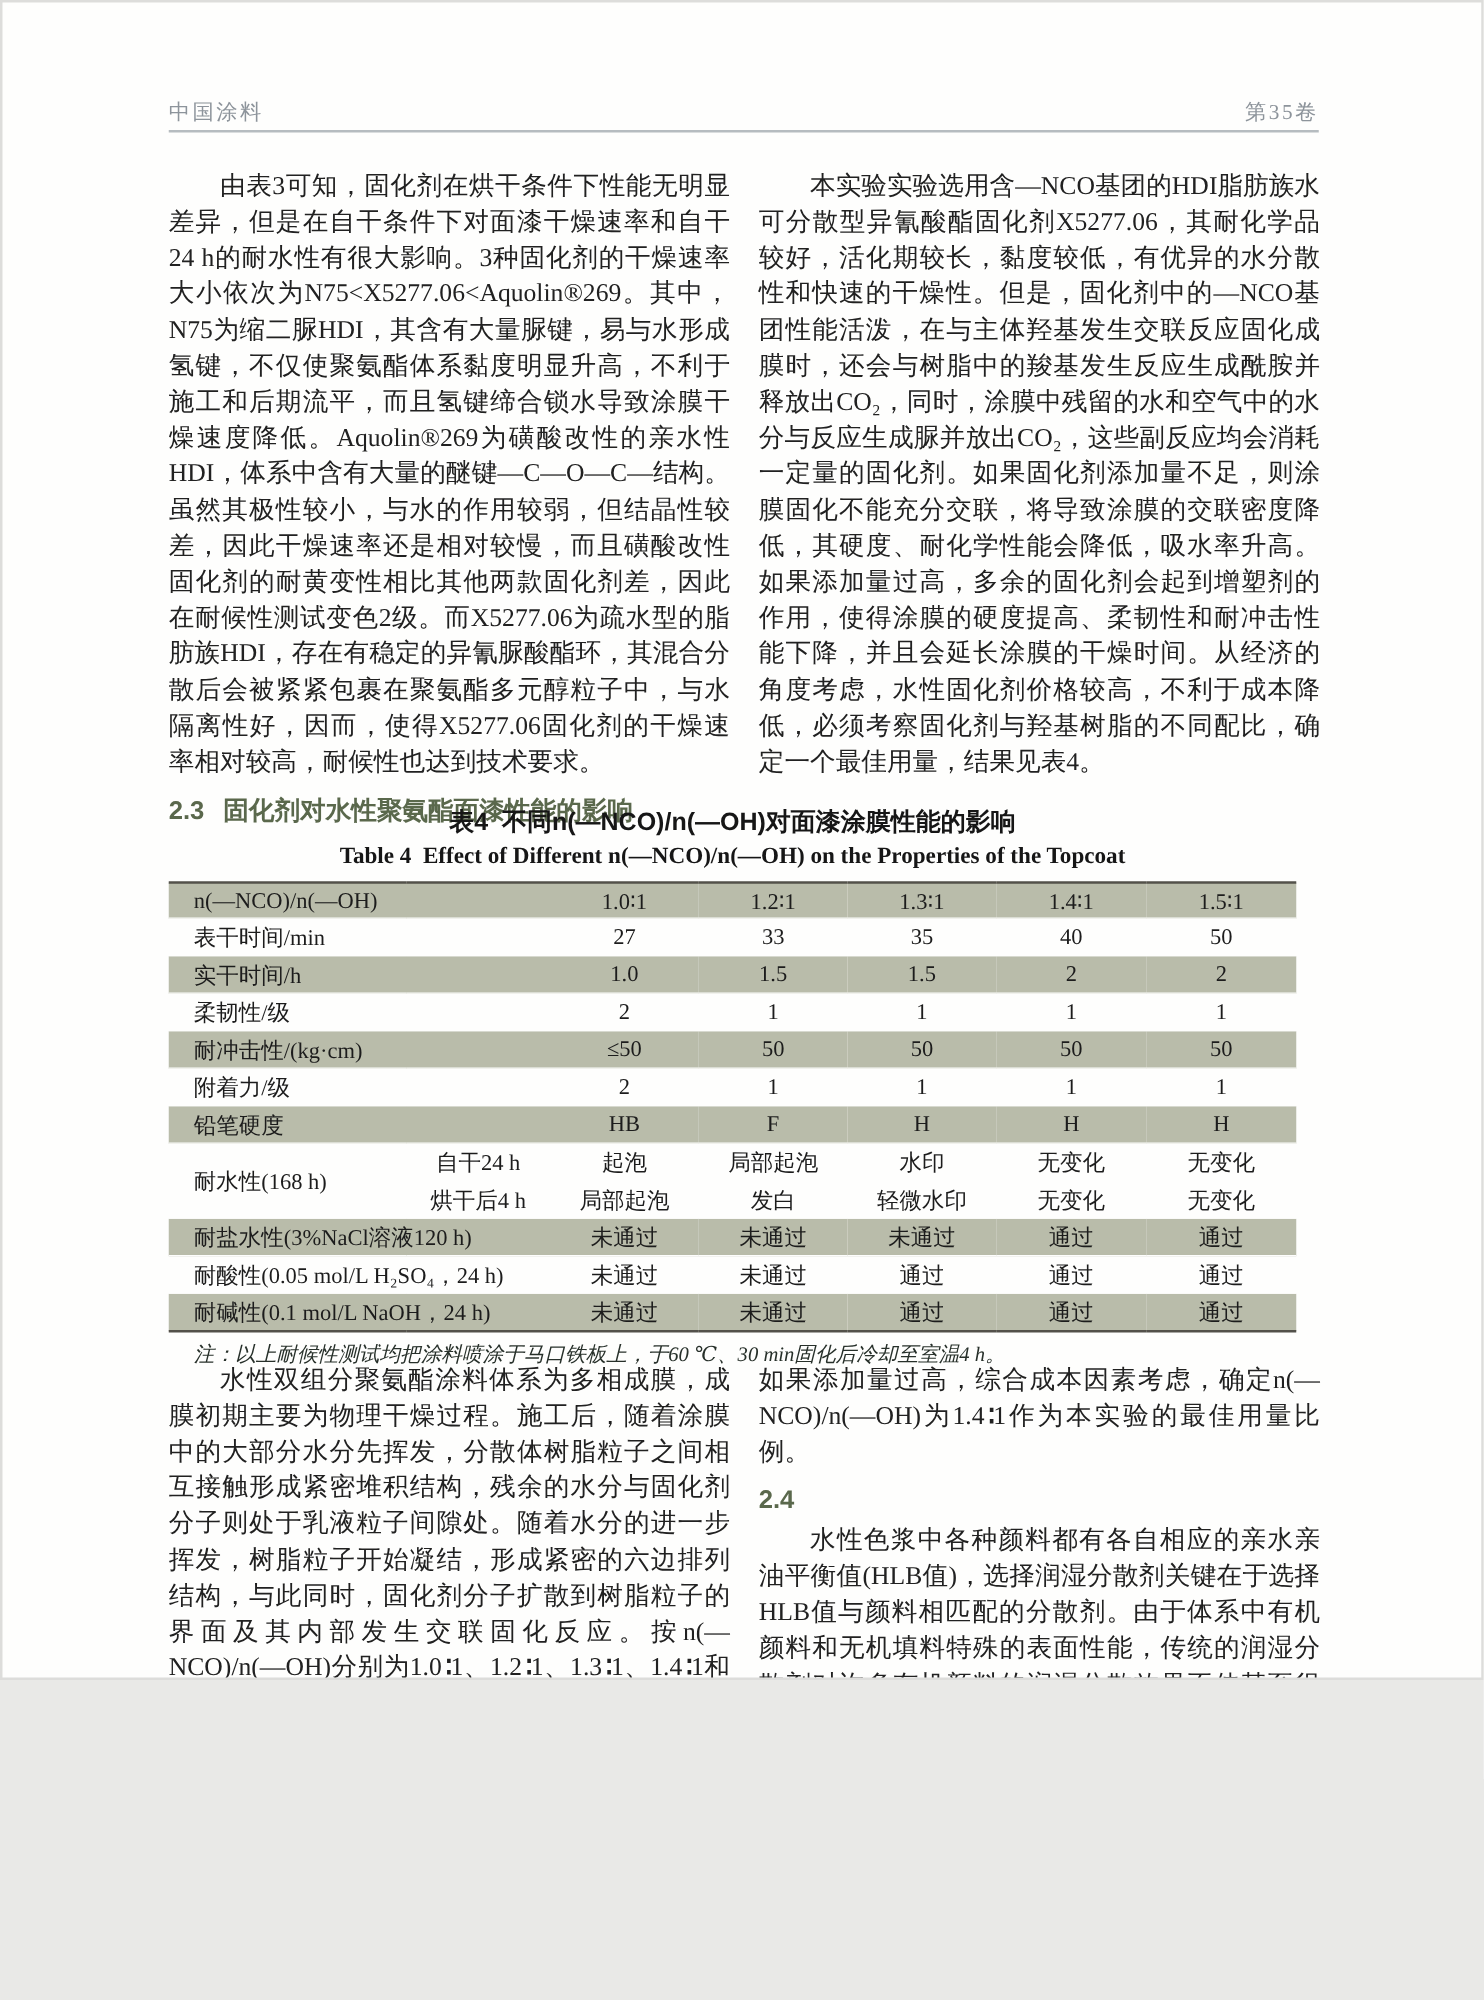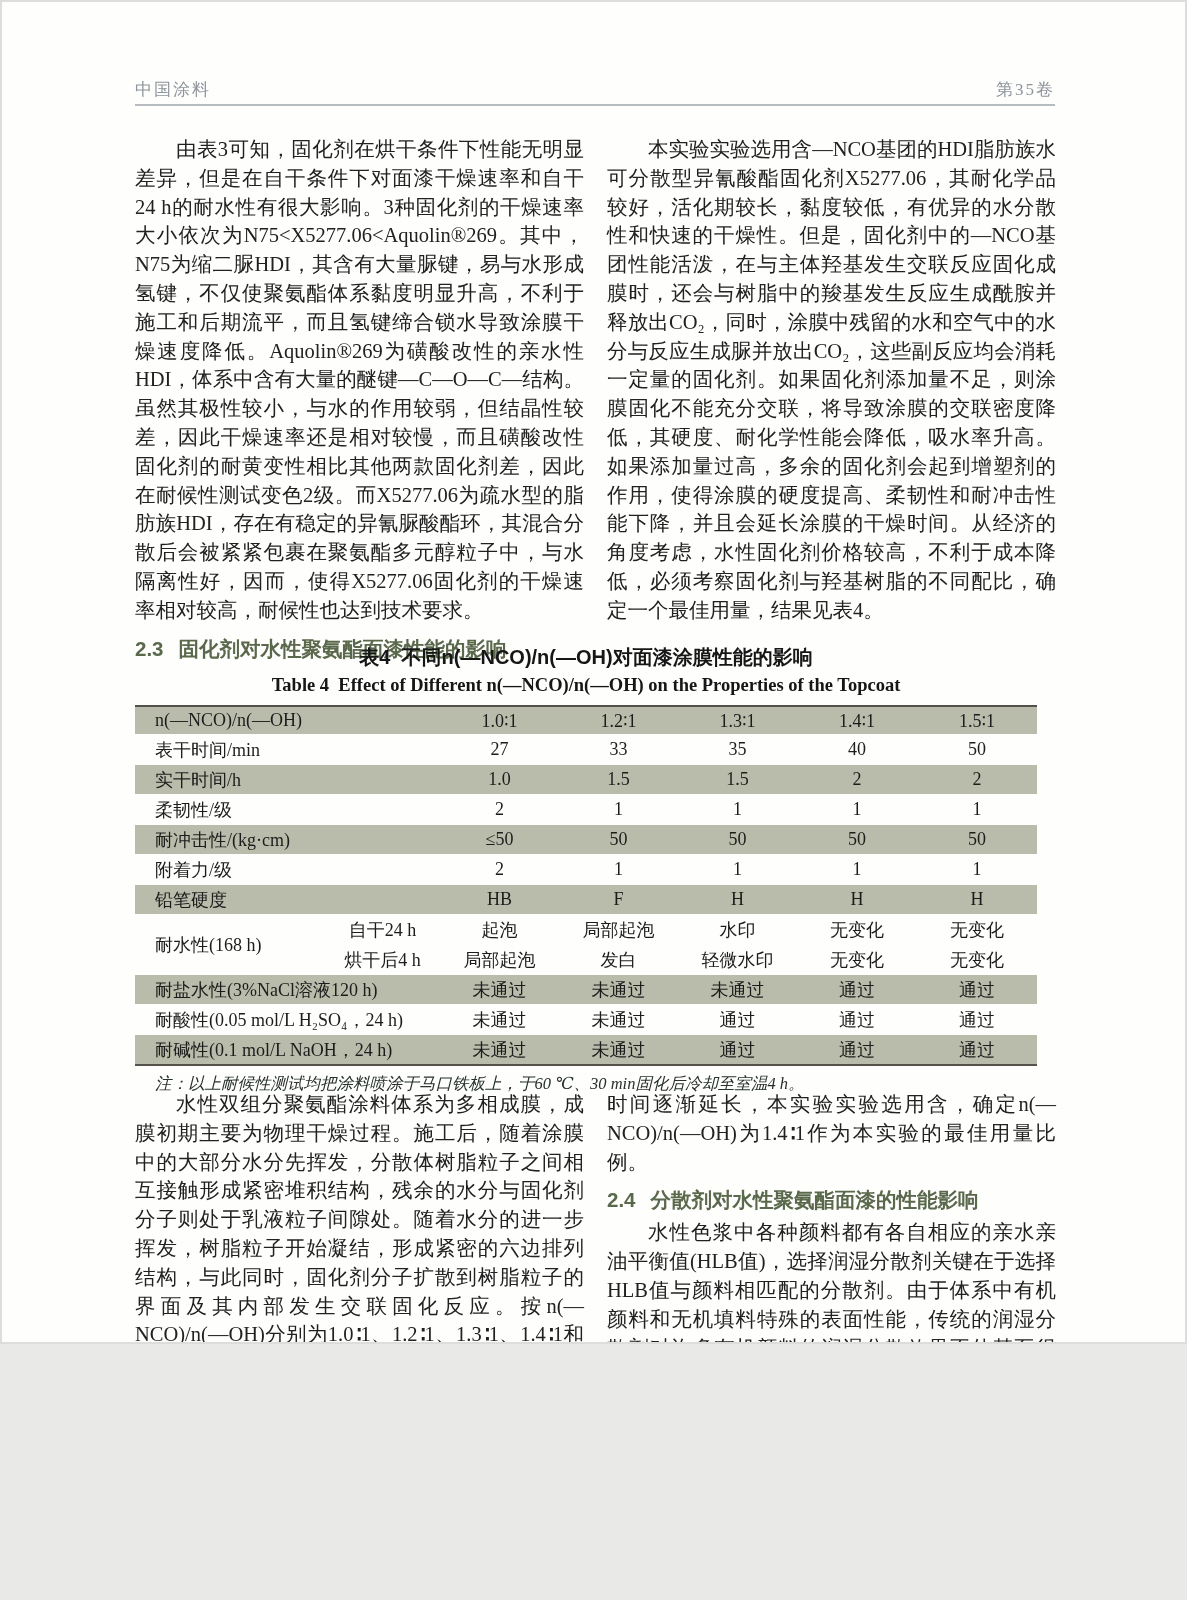--- a/index.html
+++ b/index.html
@@ -200,24 +200,23 @@
     </table>
 
     <div class="tbl-note">注：以上耐候性测试均把涂料喷涂于马口铁板上，于60 ℃、30 min固化后冷却至室温4 h。</div>
   </div>
 
   <div class="col" id="col1bot">
     <p class="indent">水性双组分聚氨酯涂料体系为多相成膜，成膜初期主要为物理干燥过程。施工后，随着涂膜中的大部分水分先挥发，分散体树脂粒子之间相互接触形成紧密堆积结构，残余的水分与固化剂分子则处于乳液粒子间隙处。随着水分的进一步挥发，树脂粒子开始凝结，形成紧密的六边排列结构，与此同时，固化剂分子扩散到树脂粒子的界面及其内部发生交联固化反应。按n(—NCO)/n(—OH)分别为1.0∶1、1.2∶1、1.3∶1、1.4∶1和1.5∶1添加异氰酸酯固化剂。由表4可知，随着异氰酸酯固化剂X5277.06用量的增加，涂膜附着力、硬度等机械性能逐渐提升，60 ℃、30 min固化后4 h初期耐水性测试性能也逐渐提高，n(—NCO)/n(—OH)达到1.4∶1以后，涂膜耐水基本没有变化，但是其表干</p>
   </div>
 
   <div class="col" id="col2bot">
-    <p>时间逐渐延长，本实验实验选用含，确定n(—NCO)/n(—OH)为1.4∶1作为本实验的最佳用量比例。</p>
+    <p>如果添加量过高，综合成本因素考虑，确定n(—NCO)/n(—OH)为1.4∶1作为本实验的最佳用量比例。</p>
     <div class="sec-head">
       <span>2.4</span>
-      <span>分散剂对水性聚氨酯面漆的性能影响</span>
     </div>
     <p class="indent" style="margin-top:4px;">水性色浆中各种颜料都有各自相应的亲水亲油平衡值(HLB值)，选择润湿分散剂关键在于选择HLB值与颜料相匹配的分散剂。由于体系中有机颜料和无机填料特殊的表面性能，传统的润湿分散剂对许多有机颜料的润湿分散效果不佳甚至很差，这主要是因为传统分散剂分子中的亲水基团与表面极性较低的颜料粒子结合力不强，容易脱离，导致颜料粒子重新絮凝；同时亲油基团的碳链长度不够，不能产生足够的空间位阻效应，使得颜填料分散体不能稳定存在，需要进行分散剂的筛选。根据体系HLB核算筛选匹配的</p>
   </div>
 
   <div id="footer">
     <span class="pagenum">38</span>
     <span class="footbar"></span>
     <span>
       <div class="foot-zh">技术研发</div>
       <div class="foot-en">Technical Research and Development</div>

